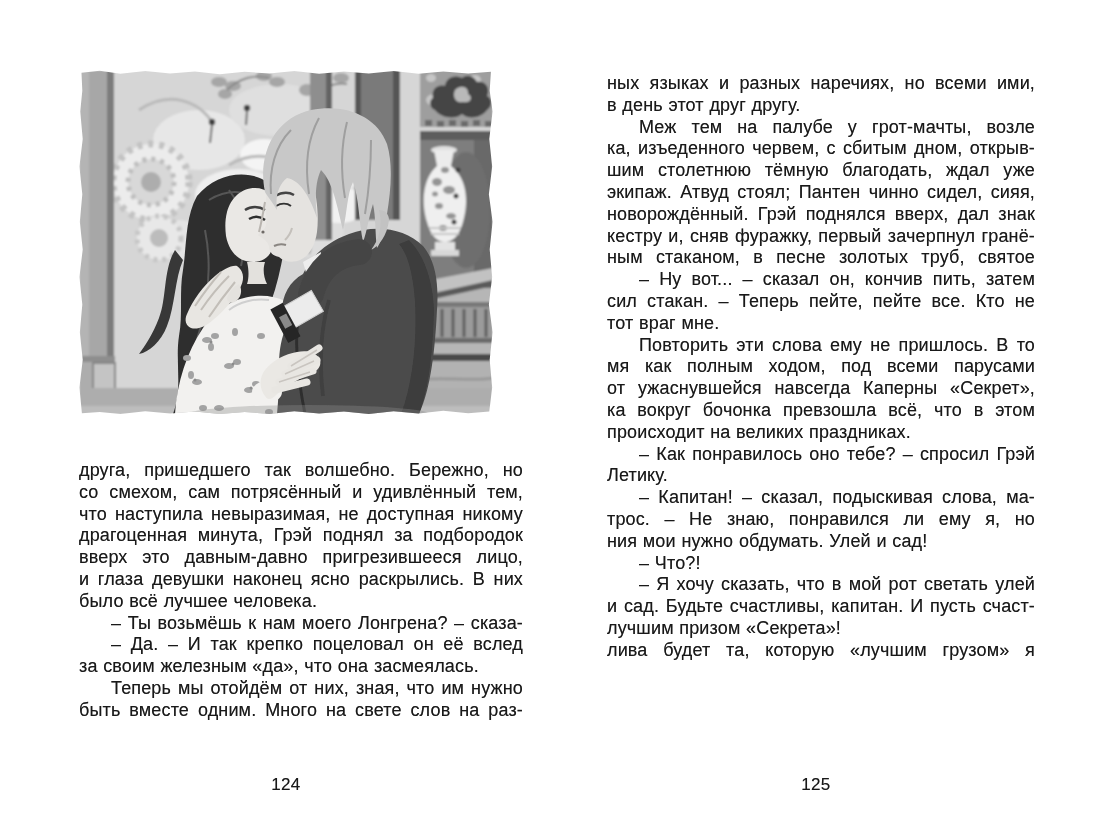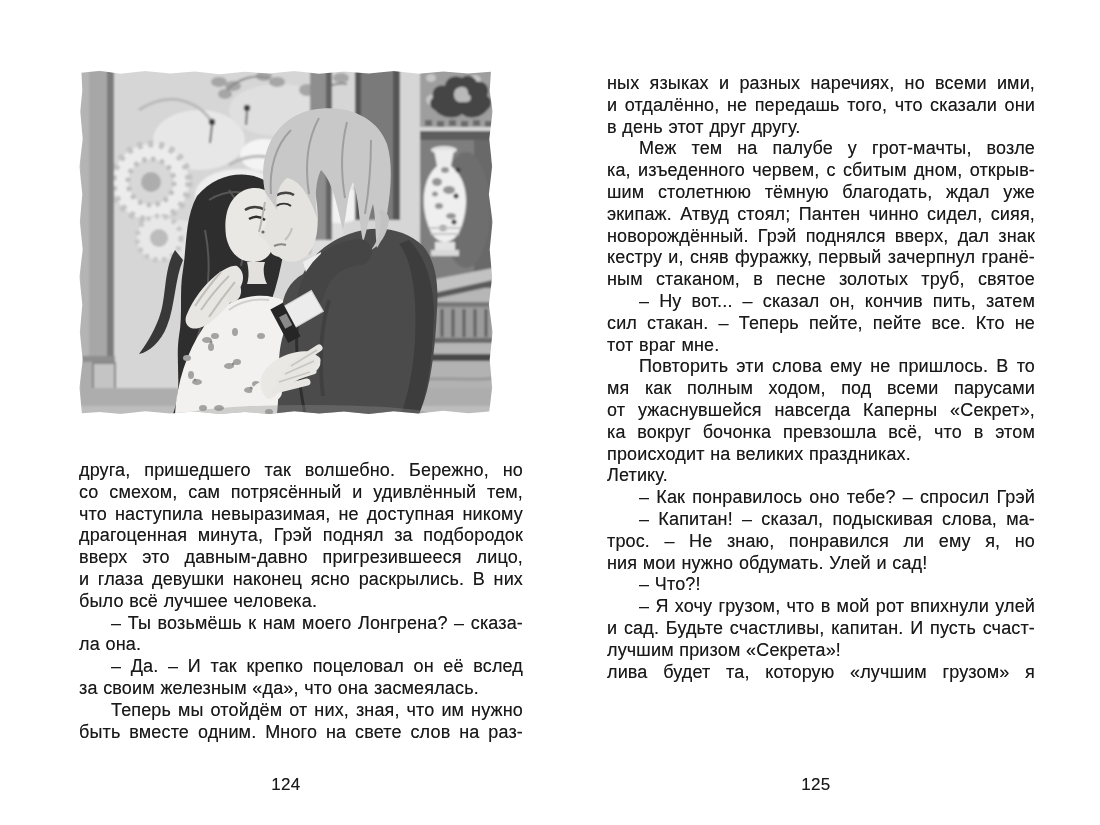--- a/index.html
+++ b/index.html
@@ -283,53 +283,51 @@
 
   <div class="text-col col-left">
       <div class="line">друга, пришедшего так волшебно. Бережно, но</div>
       <div class="line">со смехом, сам потрясённый и удивлённый тем,</div>
       <div class="line">что наступила невыразимая, не доступная никому</div>
       <div class="line">драгоценная минута, Грэй поднял за подбородок</div>
       <div class="line">вверх это давным-давно пригрезившееся лицо,</div>
       <div class="line">и глаза девушки наконец ясно раскрылись. В них</div>
       <div class="line end">было всё лучшее человека.</div>
       <div class="line indent">– Ты возьмёшь к нам моего Лонгрена? – сказа-</div>
-      <div class="line end">ла она.</div>
       <div class="line indent">– Да. – И так крепко поцеловал он её вслед</div>
       <div class="line end">за своим железным «да», что она засмеялась.</div>
       <div class="line indent">Теперь мы отойдём от них, зная, что им нужно</div>
       <div class="line">быть вместе одним. Много на свете слов на раз-</div>
     </div>
 
   <div class="text-col col-right">
       <div class="line">ных языках и разных наречиях, но всеми ими, даже</div>
-      <div class="line">и отдалённо, не передашь того, что сказали они</div>
       <div class="line end">в день этот друг другу.</div>
       <div class="line indent">Меж тем на палубе у грот-мачты, возле бочон-</div>
       <div class="line">ка, изъеденного червем, с сбитым дном, открыв-</div>
       <div class="line">шим столетнюю тёмную благодать, ждал уже весь</div>
       <div class="line">экипаж. Атвуд стоял; Пантен чинно сидел, сияя, как</div>
       <div class="line">новорождённый. Грэй поднялся вверх, дал знак ор-</div>
       <div class="line">кестру и, сняв фуражку, первый зачерпнул гранё-</div>
       <div class="line end">ным стаканом, в песне золотых труб, святое вино.</div>
       <div class="line indent">– Ну вот... – сказал он, кончив пить, затем бро-</div>
       <div class="line">сил стакан. – Теперь пейте, пейте все. Кто не пьёт,</div>
       <div class="line end">тот враг мне.</div>
       <div class="line indent">Повторить эти слова ему не пришлось. В то вре-</div>
       <div class="line">мя как полным ходом, под всеми парусами уходил</div>
       <div class="line">от ужаснувшейся навсегда Каперны «Секрет», дав-</div>
       <div class="line">ка вокруг бочонка превзошла всё, что в этом роде</div>
       <div class="line end">происходит на великих праздниках.</div>
+      <div class="line indent">– Как понравилось оно тебе? – спросил Грэй</div>
       <div class="line end">Летику.</div>
-      <div class="line indent">– Как понравилось оно тебе? – спросил Грэй</div>
       <div class="line indent">– Капитан! – сказал, подыскивая слова, ма-</div>
       <div class="line">трос. – Не знаю, понравился ли ему я, но впечатле-</div>
       <div class="line end">ния мои нужно обдумать. Улей и сад!</div>
       <div class="line indent end">– Что?!</div>
-      <div class="line indent">– Я хочу грузом, что в мой рот впихнули улей</div>
+      <div class="line indent">– Я хочу сказать, что в мой рот светать улей</div>
       <div class="line">и сад. Будьте счастливы, капитан. И пусть счаст-</div>
       <div class="line end">лучшим призом «Секрета»!</div>
       <div class="line">лива будет та, которую «лучшим грузом» я назову,</div>
     </div>
 
   <div class="pnum pnum-left">124</div>
   <div class="pnum pnum-right">125</div>
 
 </div>
 

